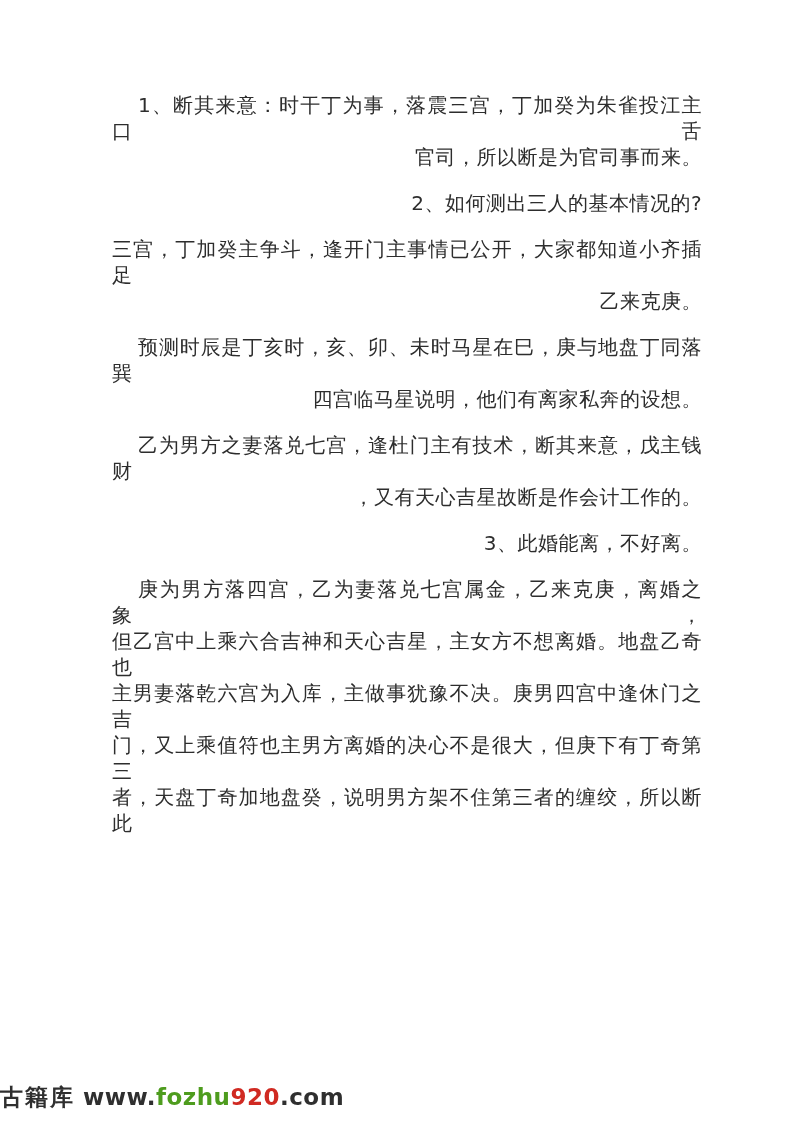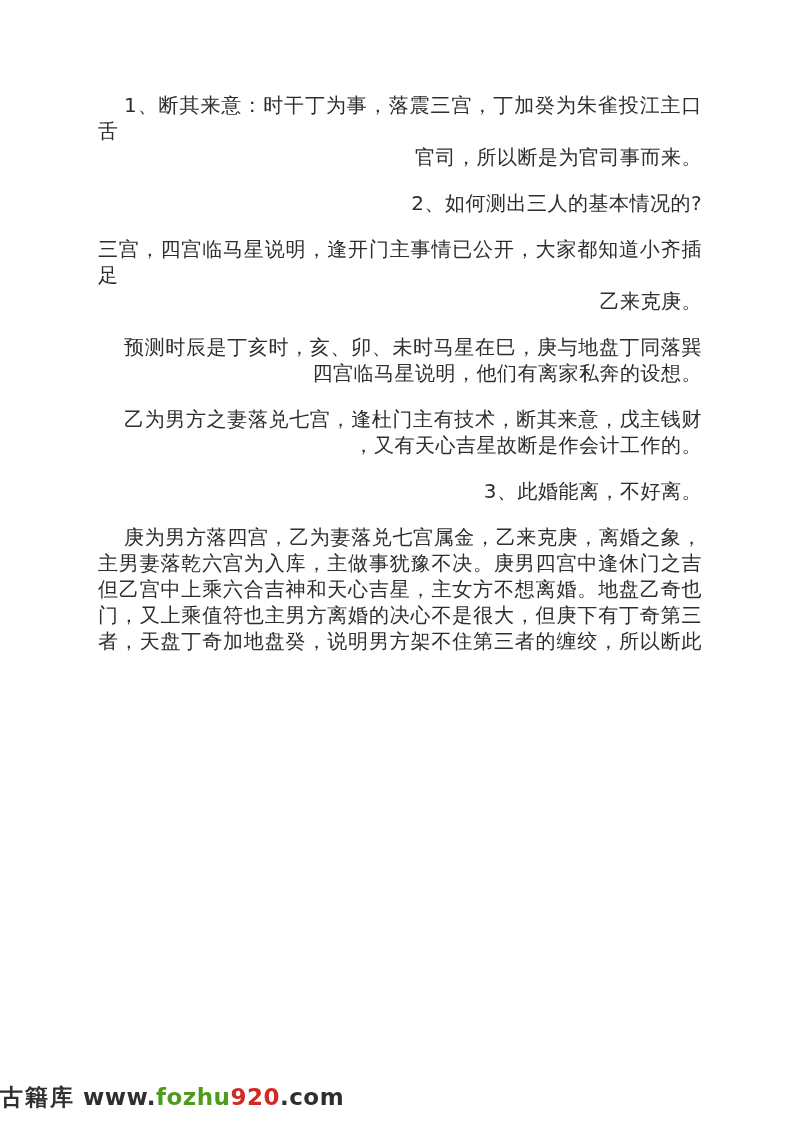--- a/index.html
+++ b/index.html
@@ -32,20 +32,21 @@
   .line {
     display: block;
     min-height: 26px;
     text-align: right;
   }
   
   .line.fill {
     text-align: justify;
     text-align-last: justify;
     text-justify: inter-character;
+    margin-left: 14px;
   }
   .line.first {
     text-indent: 26px;
   }
   .watermark {
     position: absolute;
     left: 0;
     top: 1083px;
     font-weight: bold;
     font-size: 23px;
@@ -68,38 +69,38 @@
 
   <main class="doc">
       <p class="para">
         <span class="line first fill">1、断其来意：时干丁为事，落震三宫，丁加癸为朱雀投江主口舌</span>
         <span class="line">官司，所以断是为官司事而来。</span>
       </p>
       <p class="para">
         <span class="line first">2、如何测出三人的基本情况的?</span>
       </p>
       <p class="para">
-        <span class="line fill">三宫，四宫临马星说明，逢开门主事情已公开，大家都知道小齐插足</span>
+        <span class="line fill">三宫，丁加癸主争斗，逢开门主事情已公开，大家都知道小齐插足</span>
         <span class="line">乙来克庚。</span>
       </p>
       <p class="para">
         <span class="line first fill">预测时辰是丁亥时，亥、卯、未时马星在巳，庚与地盘丁同落巽</span>
         <span class="line">四宫临马星说明，他们有离家私奔的设想。</span>
       </p>
       <p class="para">
         <span class="line first fill">乙为男方之妻落兑七宫，逢杜门主有技术，断其来意，戊主钱财</span>
         <span class="line">，又有天心吉星故断是作会计工作的。</span>
       </p>
       <p class="para">
         <span class="line first">3、此婚能离，不好离。</span>
       </p>
       <p class="para">
         <span class="line first fill">庚为男方落四宫，乙为妻落兑七宫属金，乙来克庚，离婚之象，</span>
+        <span class="line fill">但乙宫中上乘六合吉神和天心吉星，主女方不想离婚。地盘乙奇也</span>
         <span class="line fill">主男妻落乾六宫为入库，主做事犹豫不决。庚男四宫中逢休门之吉</span>
-        <span class="line fill">但乙宫中上乘六合吉神和天心吉星，主女方不想离婚。地盘乙奇也</span>
         <span class="line fill">门，又上乘值符也主男方离婚的决心不是很大，但庚下有丁奇第三</span>
         <span class="line fill">者，天盘丁奇加地盘癸，说明男方架不住第三者的缠绞，所以断此</span>
       </p>
     </main>
 
   <footer class="watermark">
     <span class="wm-site" style="color: rgb(47, 47, 47);">古籍库</span><span class="wm-url"><span style="color: rgb(47, 47, 47);">www.</span><span style="color: rgb(78, 156, 30);">fozhu</span><span style="color: rgb(208, 42, 34);">920</span><span style="color: rgb(47, 47, 47);">.com</span></span>
   </footer>
 
 </div>

